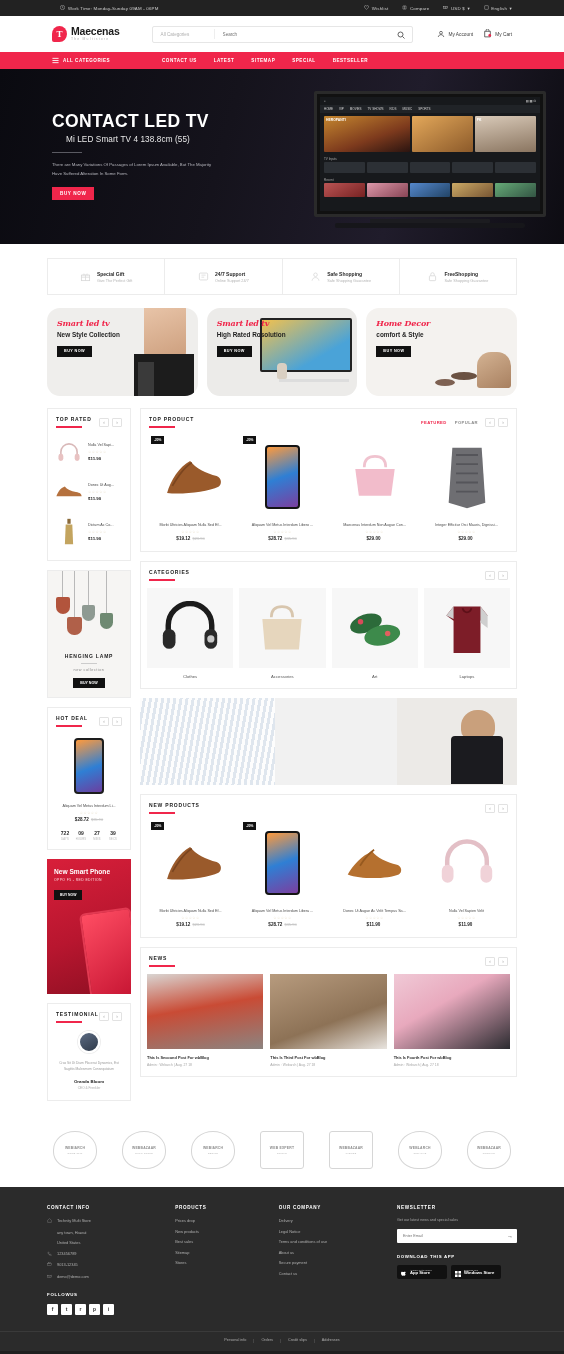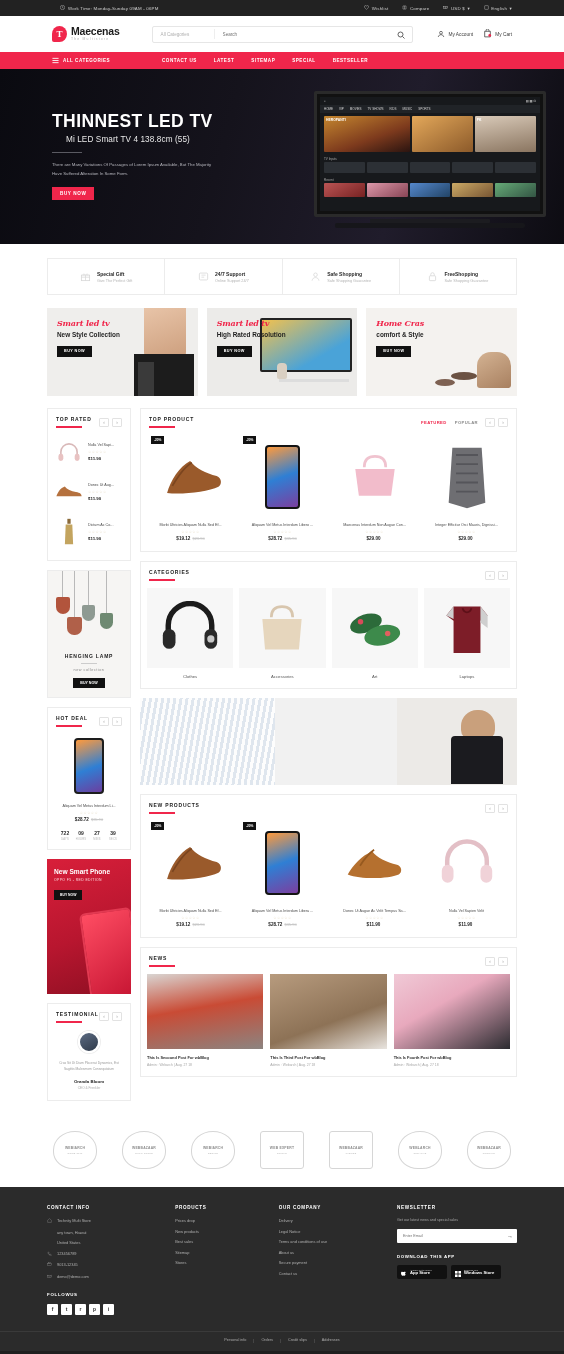--- a/index.html
+++ b/index.html
@@ -184,20 +184,21 @@
   .svc:last-child { border-right: 0; }
   .svc-ico { color: #d8d8d8; }
   .svc-t1 { font-size: 5px; font-weight: bold; color: #2a2a2a; }
   .svc-t2 { font-size: 3.8px; color: #b5b5b5; margin-top: 2px; }
 
   
   .promos { width: 470px; margin: 13px auto 0; display: flex; gap: 9px; }
   .promo {
     flex: 1; height: 88px; position: relative; overflow: hidden;
     background: #f3f1ef;
+    border-radius: 13px;
   }
   .promo-inner { padding: 10px 0 0 10px; position: relative; z-index: 3; }
   .promo-script {
     font-size: 8px; color: #f0264b;
     font-family: "DejaVu Serif", serif; font-style: italic; font-weight: bold;
     letter-spacing: -.2px;
   }
   .promo-h { font-size: 6.4px; color: #1f1f1f; font-weight: bold; margin-top: 3px; }
   .promo-btn {
     margin-top: 7px; display: inline-block;
@@ -547,21 +548,21 @@
       <span class="nav-item">CONTACT US</span>
       <span class="nav-item">LATEST</span>
       <span class="nav-item">SITEMAP</span>
       <span class="nav-item">SPECIAL</span>
       <span class="nav-item">BESTSELLER</span>
     </div>
   </div>
 
   <div class="hero">
     <div class="hero-text">
-      <div class="hero-h1">THINNEST LED TV</div>
+      <div class="hero-h1">CONTACT LED TV</div>
       <div class="hero-h2">Mi LED Smart TV 4 138.8cm (55)</div>
       <div class="hero-rule"></div>
       <div class="hero-p">There are Many Variations Of Passages of Lorem Ipsum Available, But The Majority Have Suffered Alteration In Some Form.</div>
       <button class="hero-btn">BUY NOW</button>
     </div>
     <div class="hero-tv">
       <div class="tv-screen">
         <div class="tv-ui">
           <div class="tv-top">
             <span>⌕</span>
@@ -686,21 +687,21 @@
         <button class="promo-btn">BUY NOW</button>
       </div>
     </div>
     <div class="promo" style="background:#f4f2ef">
       <div class="promo-art">
         <div style="position:absolute;right:6px;bottom:8px;width:34px;height:36px;background:linear-gradient(150deg,#d4b393,#a88060);border-radius:14px 14px 3px 3px;"></div>
         <div style="position:absolute;right:40px;bottom:16px;width:26px;height:8px;background:#6b5243;border-radius:50%;"></div>
         <div style="position:absolute;right:62px;bottom:10px;width:20px;height:7px;background:#7d6152;border-radius:50%;"></div>
       </div>
       <div class="promo-inner">
-        <div class="promo-script">Home Cras</div>
+        <div class="promo-script">Home Decor</div>
         <div class="promo-h">comfort &amp; Style</div>
         <button class="promo-btn">BUY NOW</button>
       </div>
     </div>
   </div>
 
   <div class="main">
 
     <div class="col-left">
 

